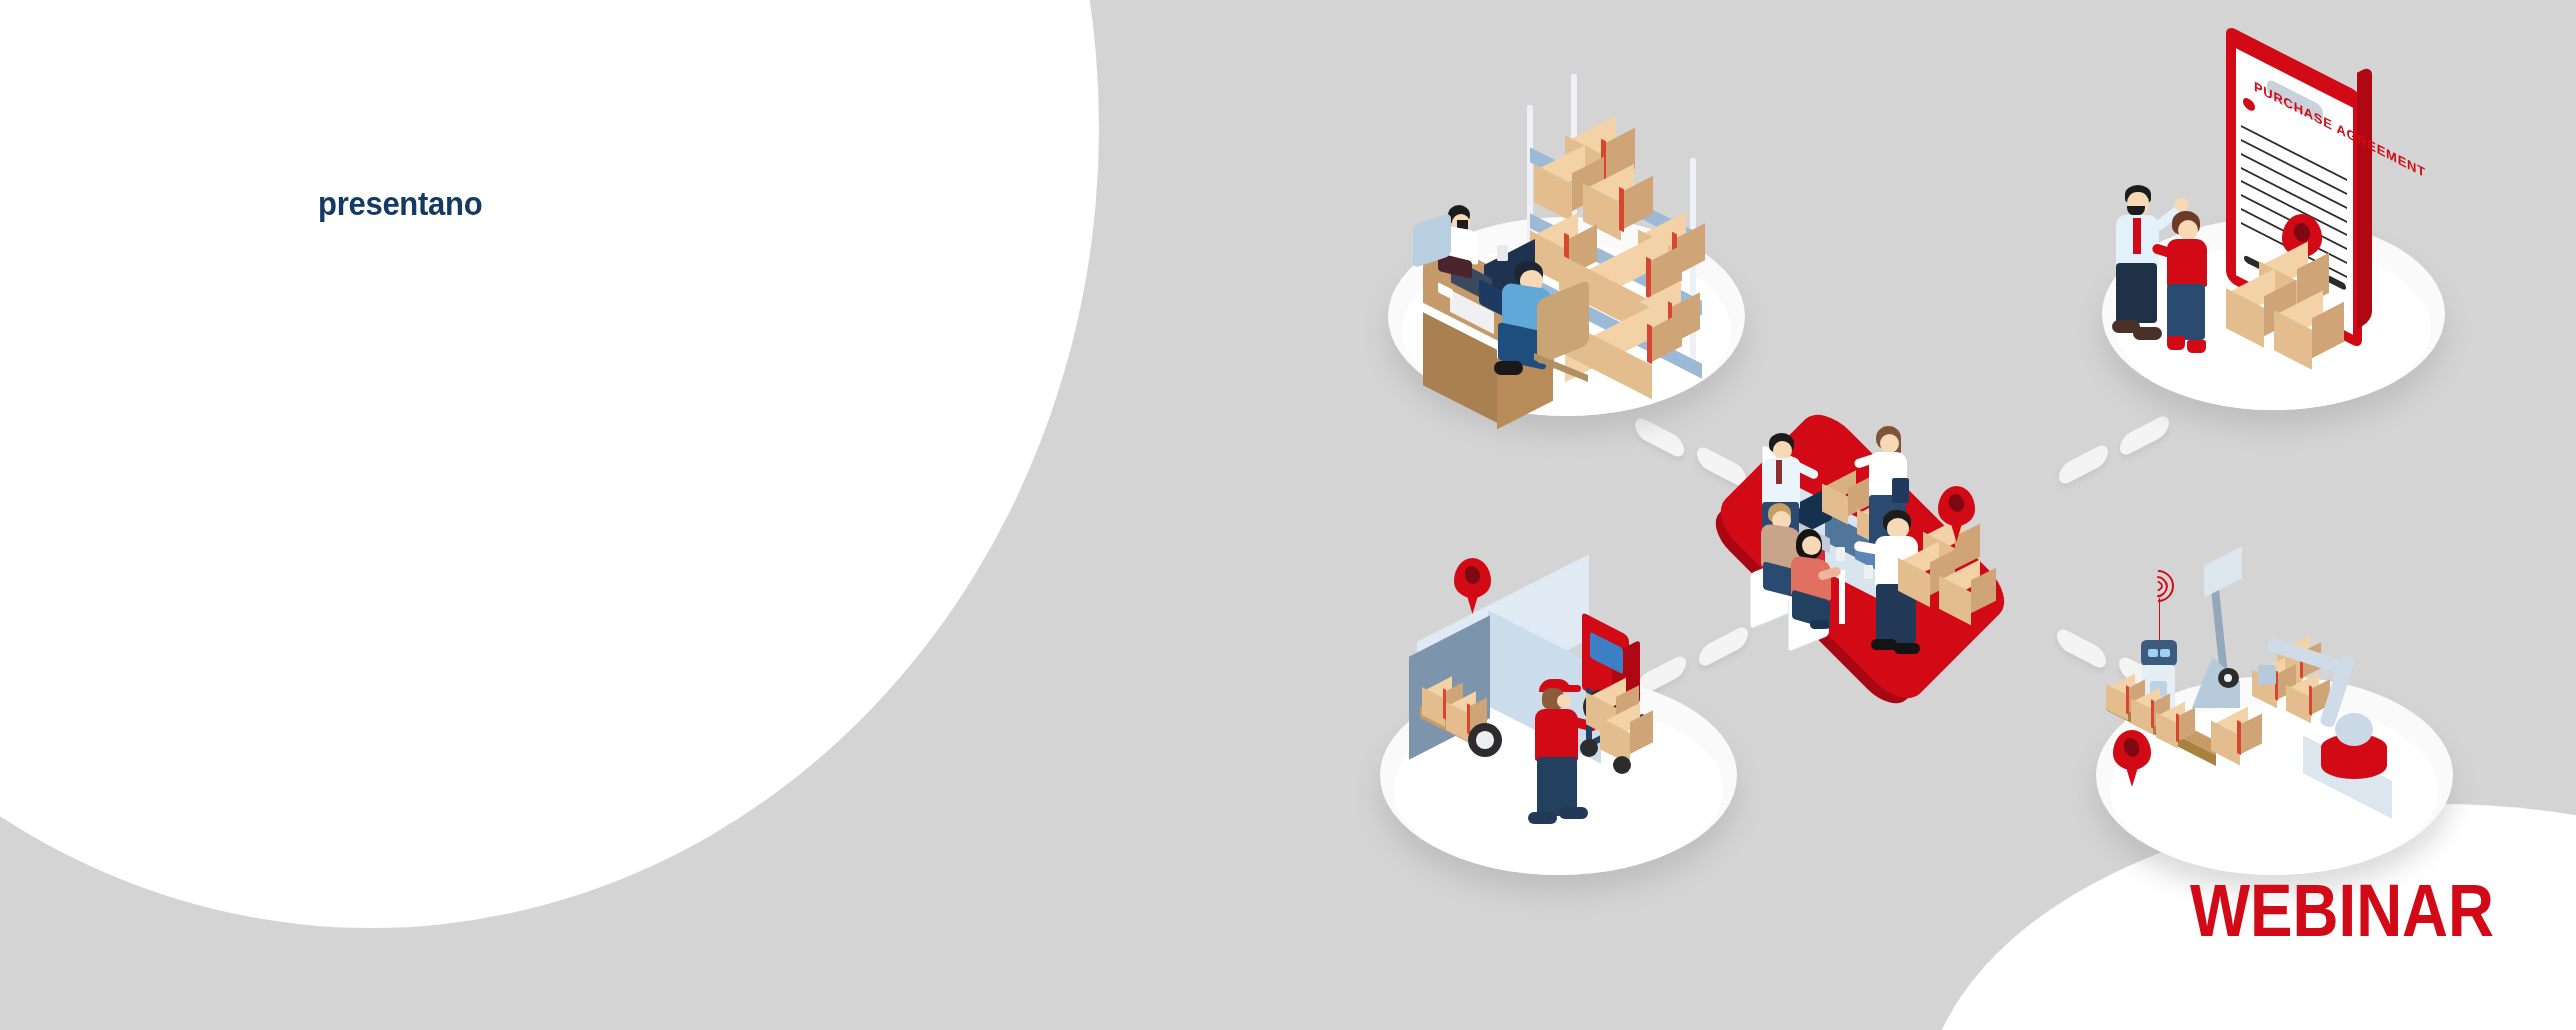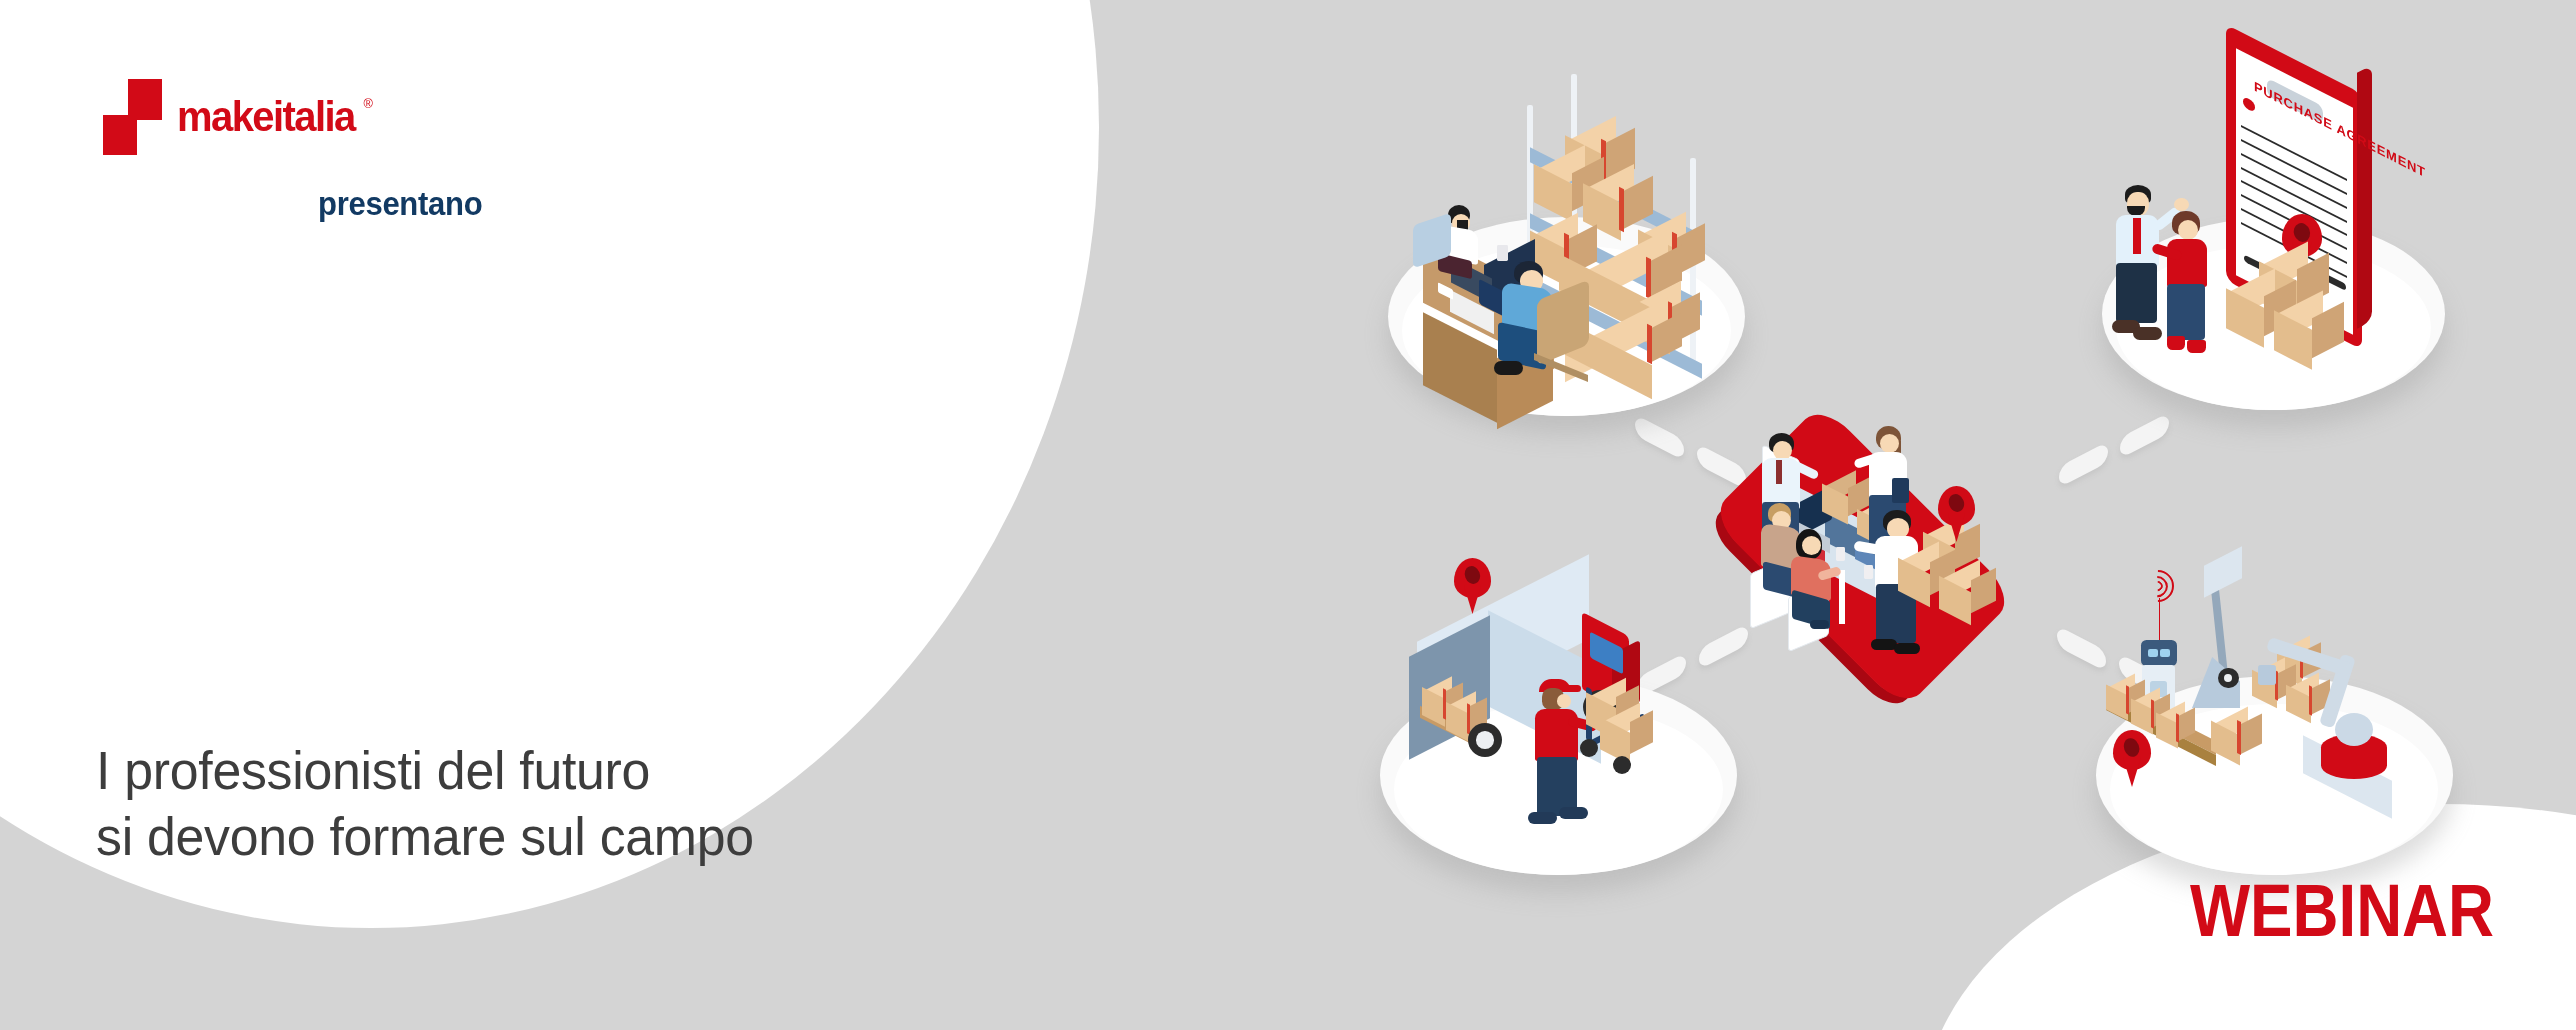--- a/index.html
+++ b/index.html
@@ -237,39 +237,25 @@
 <body>
 
 <div id="banner">
 
   <div class="bg-ellipse-tl"></div>
   <div class="bg-ellipse-br"></div>
 
   <div class="logo-row">
 
 
-    <div class="mk-logo">
-      <div class="mk-mark">
-        <div class="sq-a"></div>
-        <div class="sq-b"></div>
-      </div>
-      <div class="mk-word">
-        <span>makeitalia</span>
-        <span class="mk-reg">®</span>
-      </div>
-    </div>
   </div>
 
   <div class="presentano">presentano</div>
 
 
-  <div class="subhead">
-    <div class="ln">I professionisti del futuro</div>
-    <div class="ln">si devono formare sul campo</div>
-  </div>
 
   <div class="webinar">WEBINAR</div>
 
   <div id="illo">
 
     <div class="dash" style="left:295px;top:420px;width:49px;height:20.6px;transform:skewY(27deg);"></div>
     <div class="dash" style="left:357px;top:449px;width:49px;height:20.6px;transform:skewY(27deg);"></div>
 
     <div class="dash" style="left:719px;top:447px;width:49px;height:20.6px;transform:skewY(-27deg);"></div>
     <div class="dash" style="left:780px;top:418px;width:49px;height:20.6px;transform:skewY(-27deg);"></div>

